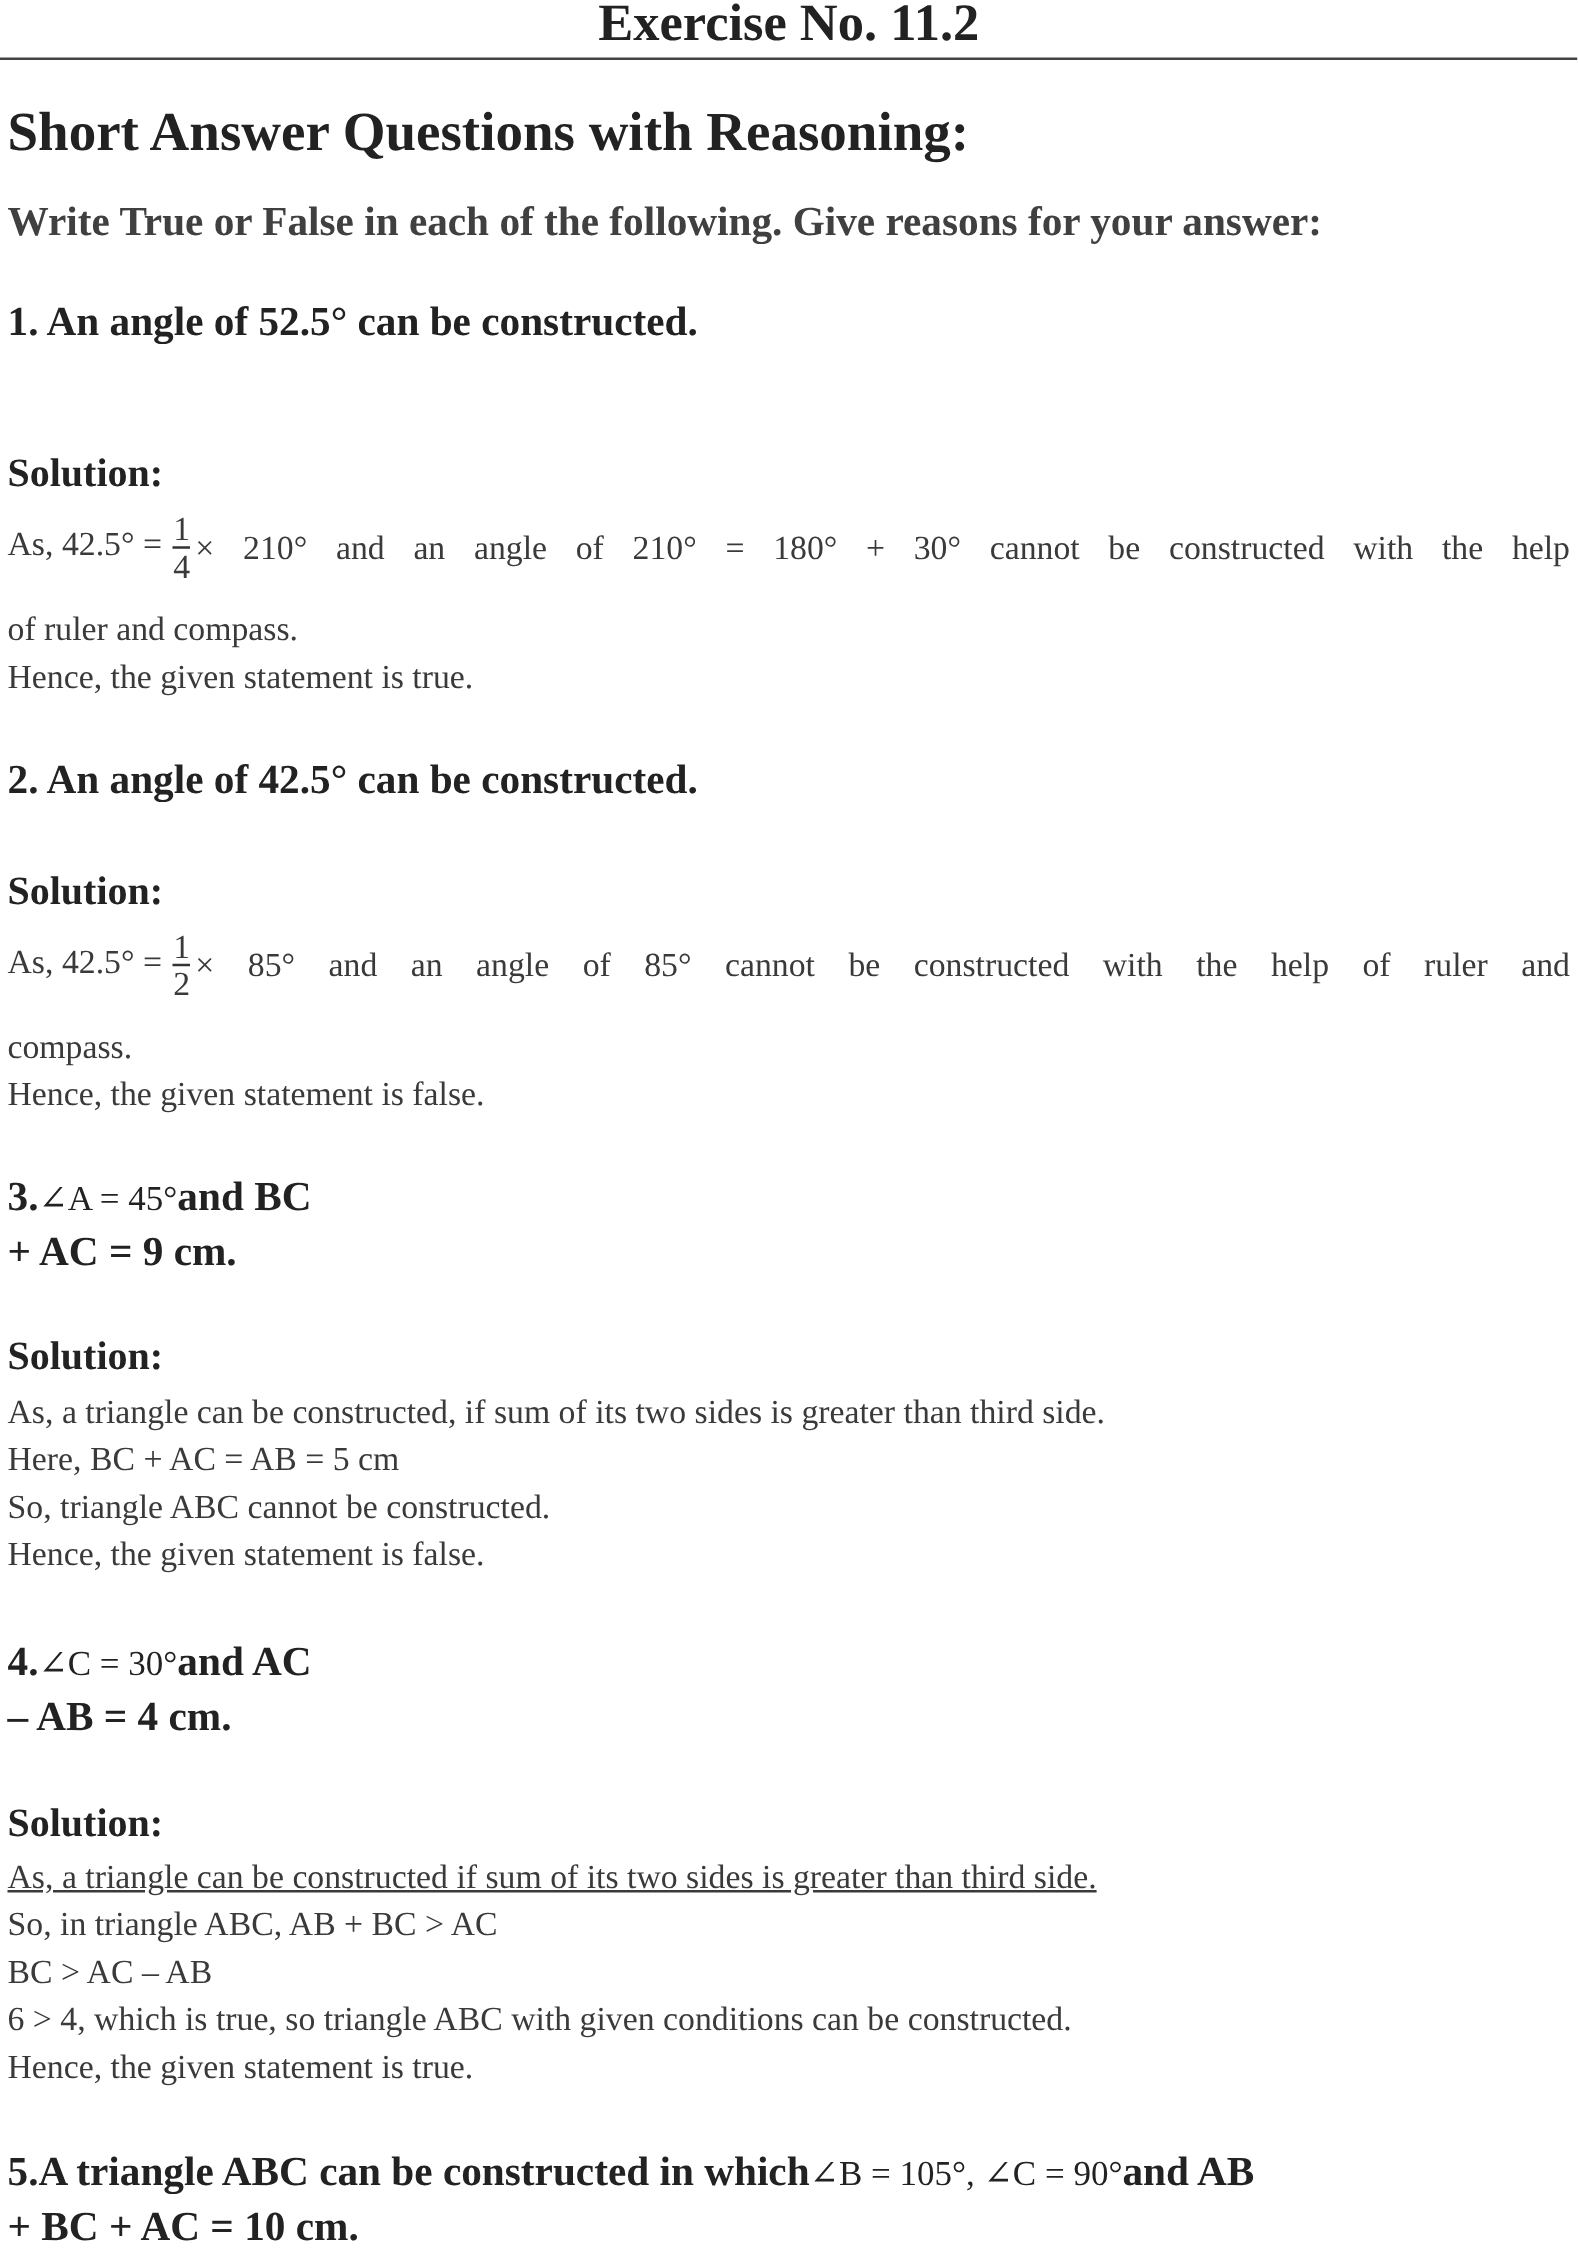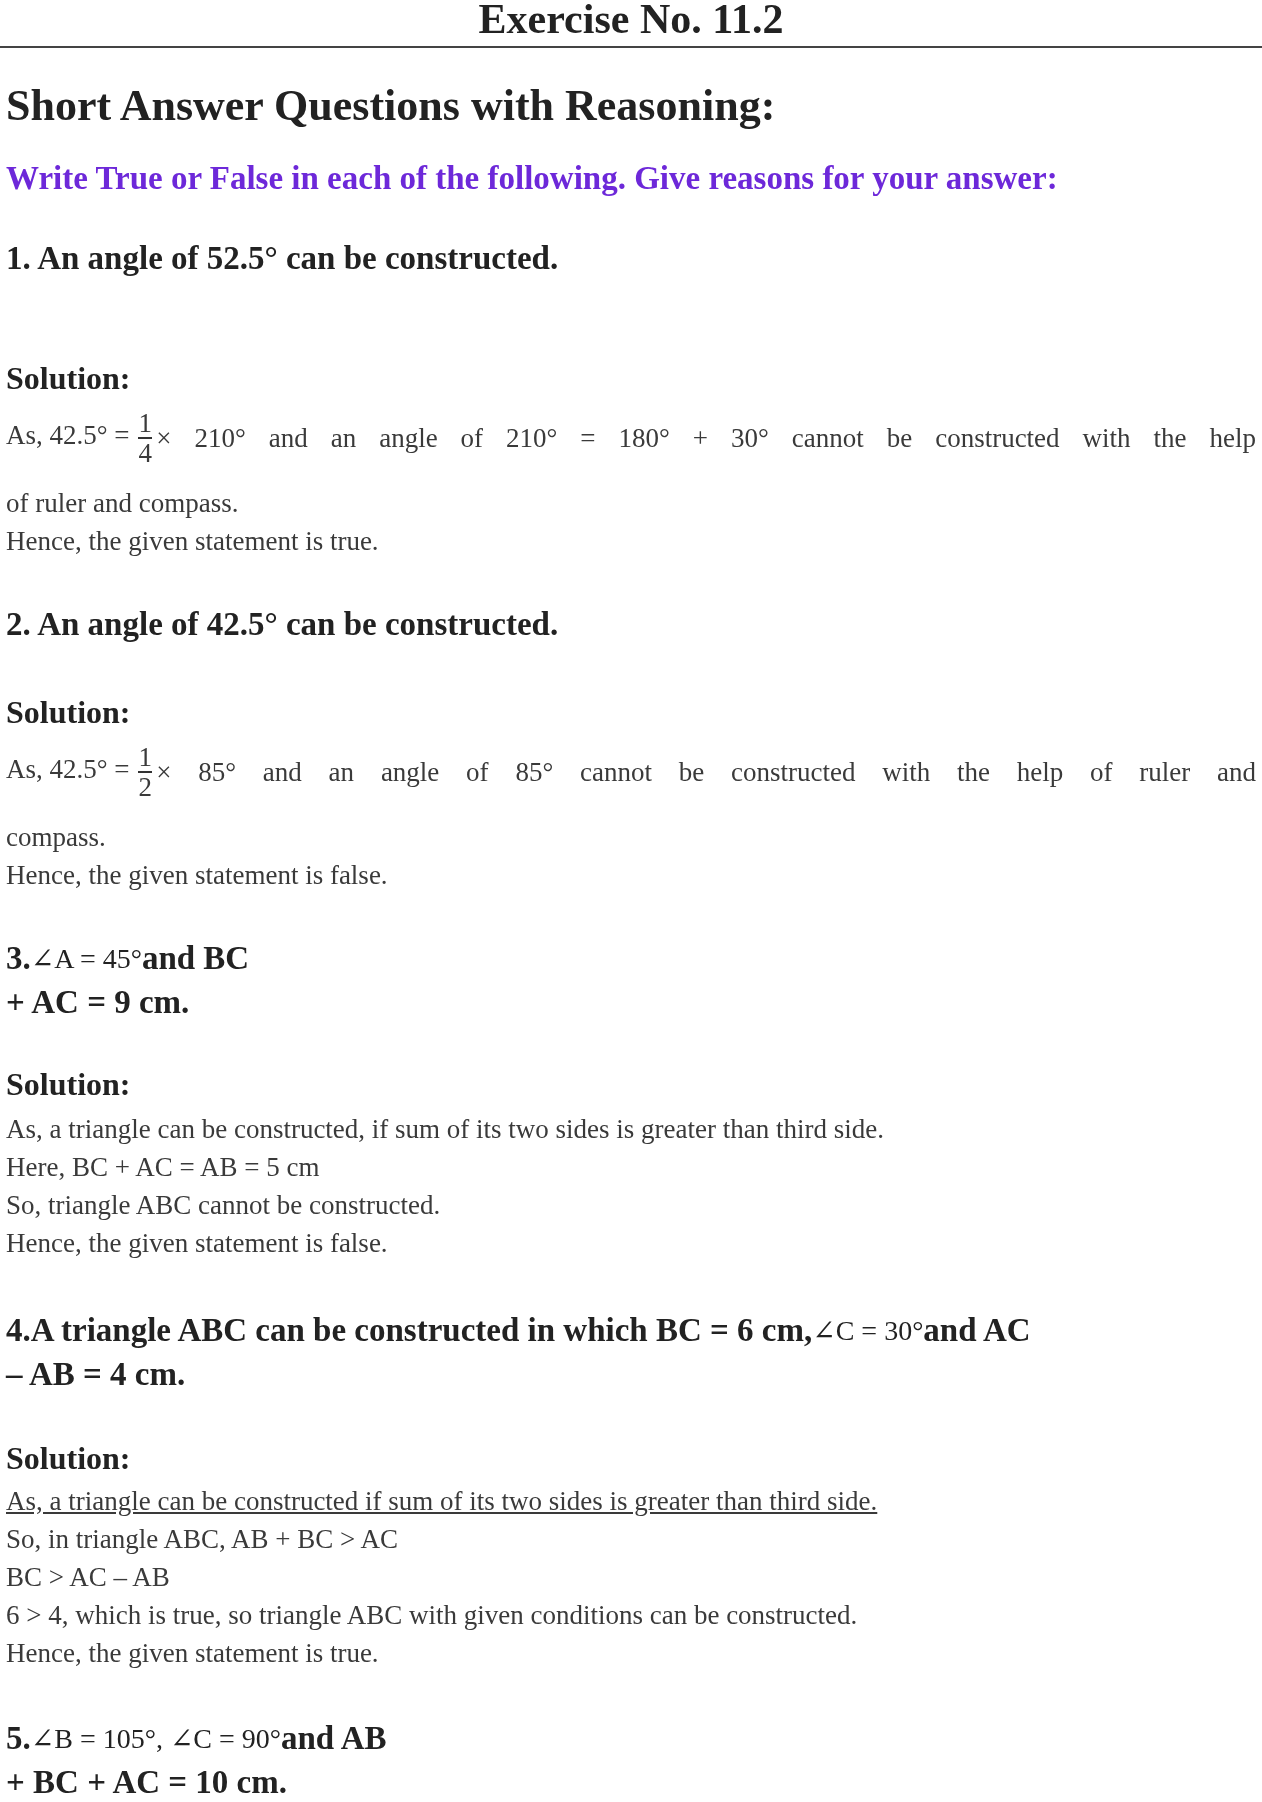--- a/index.html
+++ b/index.html
@@ -7,21 +7,21 @@
     width: 1262px; height: 1802px; overflow: hidden; position: relative;
     font-family: "Liberation Serif", "DejaVu Serif", serif; color: #2b2b2b;
   }
   .title {
     position: absolute; left: 0; top: -6px; width: 1262px; text-align: center;
     font-weight: bold; font-size: 42px; line-height: 50px; color: #222;
   }
   .rule { position: absolute; left: 0; top: 46px; width: 1262px; height: 2px; background: #444; }
   .abs { position: absolute; left: 6px; white-space: nowrap; }
   .h1 { font-weight: bold; font-size: 44px; color: #222; text-align: right; }
-  .h2 { font-weight: bold; font-size: 33px; color: #6d28d9; }
+  .h2 { font-weight: bold; font-size: 33px; color: #404040; }
   .q { font-weight: bold; font-size: 33px; color: #222; }
   .sol { font-weight: bold; font-size: 32px; color: #222; }
   .body { font-size: 27px; color: #3a3a3a; }
   .just { width: 1250px; display: flex; align-items: center; }
   .frac { display: inline-flex; flex-direction: column; align-items: center; vertical-align: middle; line-height: 26px; font-size: 27px; margin: 0 2px; }
   .frac .bar { display: block; width: 14px; height: 2px; background: #333; margin: 1px 0; }
   .angle-inline { font-weight: normal; font-size: 28px; }
 </style>
 </head>
 <body>
@@ -77,30 +77,30 @@
 </div>
 <div class="abs q" style="top:984px;">+ AC = 9 cm.</div>
 <div class="abs sol" style="top:1066px;">Solution:</div>
 <div class="abs body" style="top:1114px;">As, a triangle can be constructed, if sum of its two sides is greater than third side.</div>
 <div class="abs body" style="top:1152px;">Here, BC + AC = AB = 5 cm</div>
 <div class="abs body" style="top:1190px;">So, triangle ABC cannot be constructed.</div>
 <div class="abs body" style="top:1228px;">Hence, the given statement is false.</div>
 
 <div class="abs q just" style="top:1312px;">
   <span>4.</span>
-  <span>A triangle ABC can be constructed in which BC = 6 cm,</span>
   <span class="angle-inline">∠C = 30°</span>
   <span>and AC</span>
 </div>
 <div class="abs q" style="top:1356px;">– AB = 4 cm.</div>
 <div class="abs sol" style="top:1440px;">Solution:</div>
 <div class="abs body" style="top:1486px;text-decoration:underline;">As, a triangle can be constructed if sum of its two sides is greater than third side.</div>
 <div class="abs body" style="top:1524px;">So, in triangle ABC, AB + BC &gt; AC</div>
 <div class="abs body" style="top:1562px;">BC &gt; AC – AB</div>
 <div class="abs body" style="top:1600px;">6 &gt; 4, which is true, so triangle ABC with given conditions can be constructed.</div>
 <div class="abs body" style="top:1638px;">Hence, the given statement is true.</div>
 
 <div class="abs q just" style="top:1720px;">
   <span>5.</span>
+  <span>A triangle ABC can be constructed in which</span>
   <span class="angle-inline">∠B = 105°, ∠C = 90°</span>
   <span>and AB</span>
 </div>
 <div class="abs q" style="top:1764px;">+ BC + AC = 10 cm.</div>
 
 </body></html>

